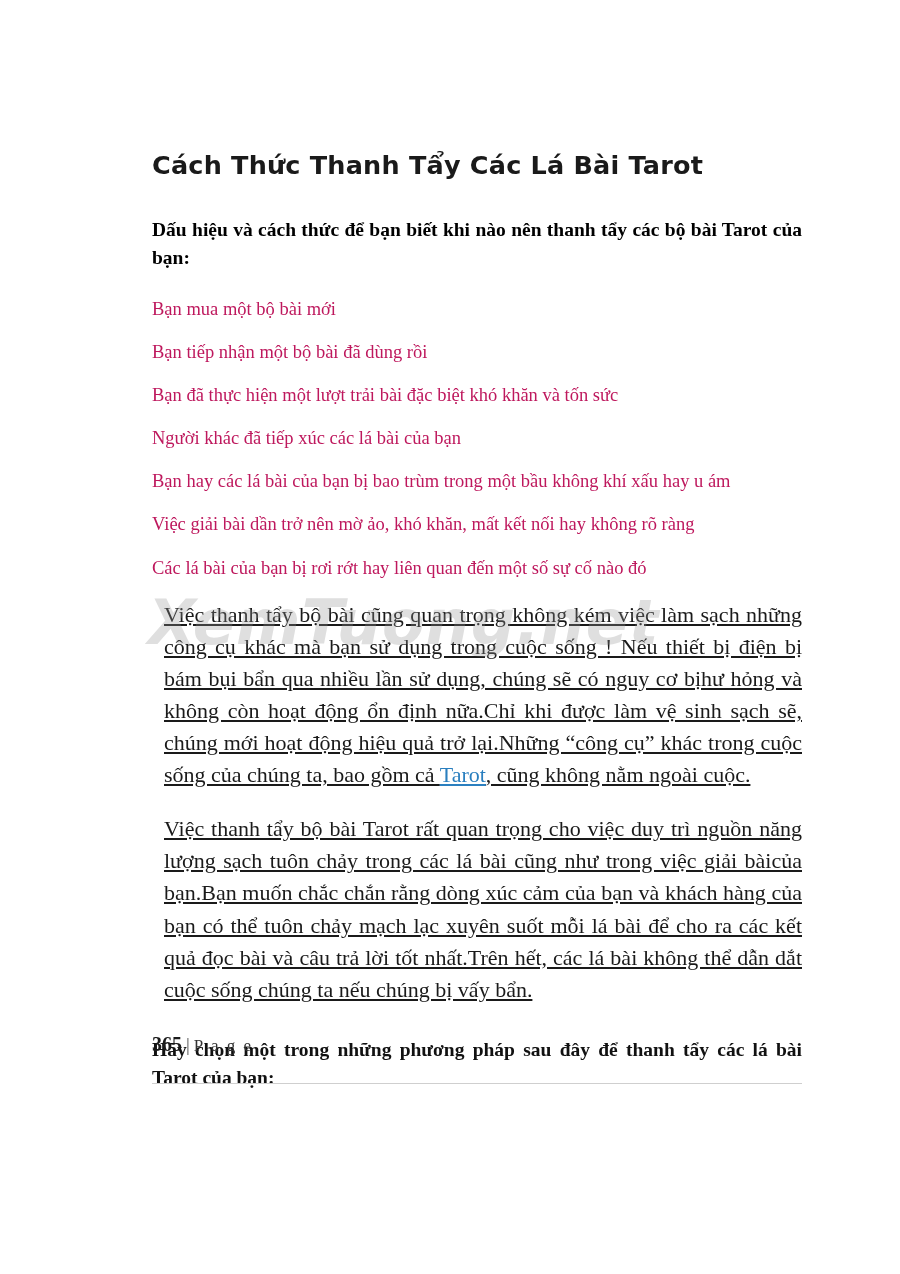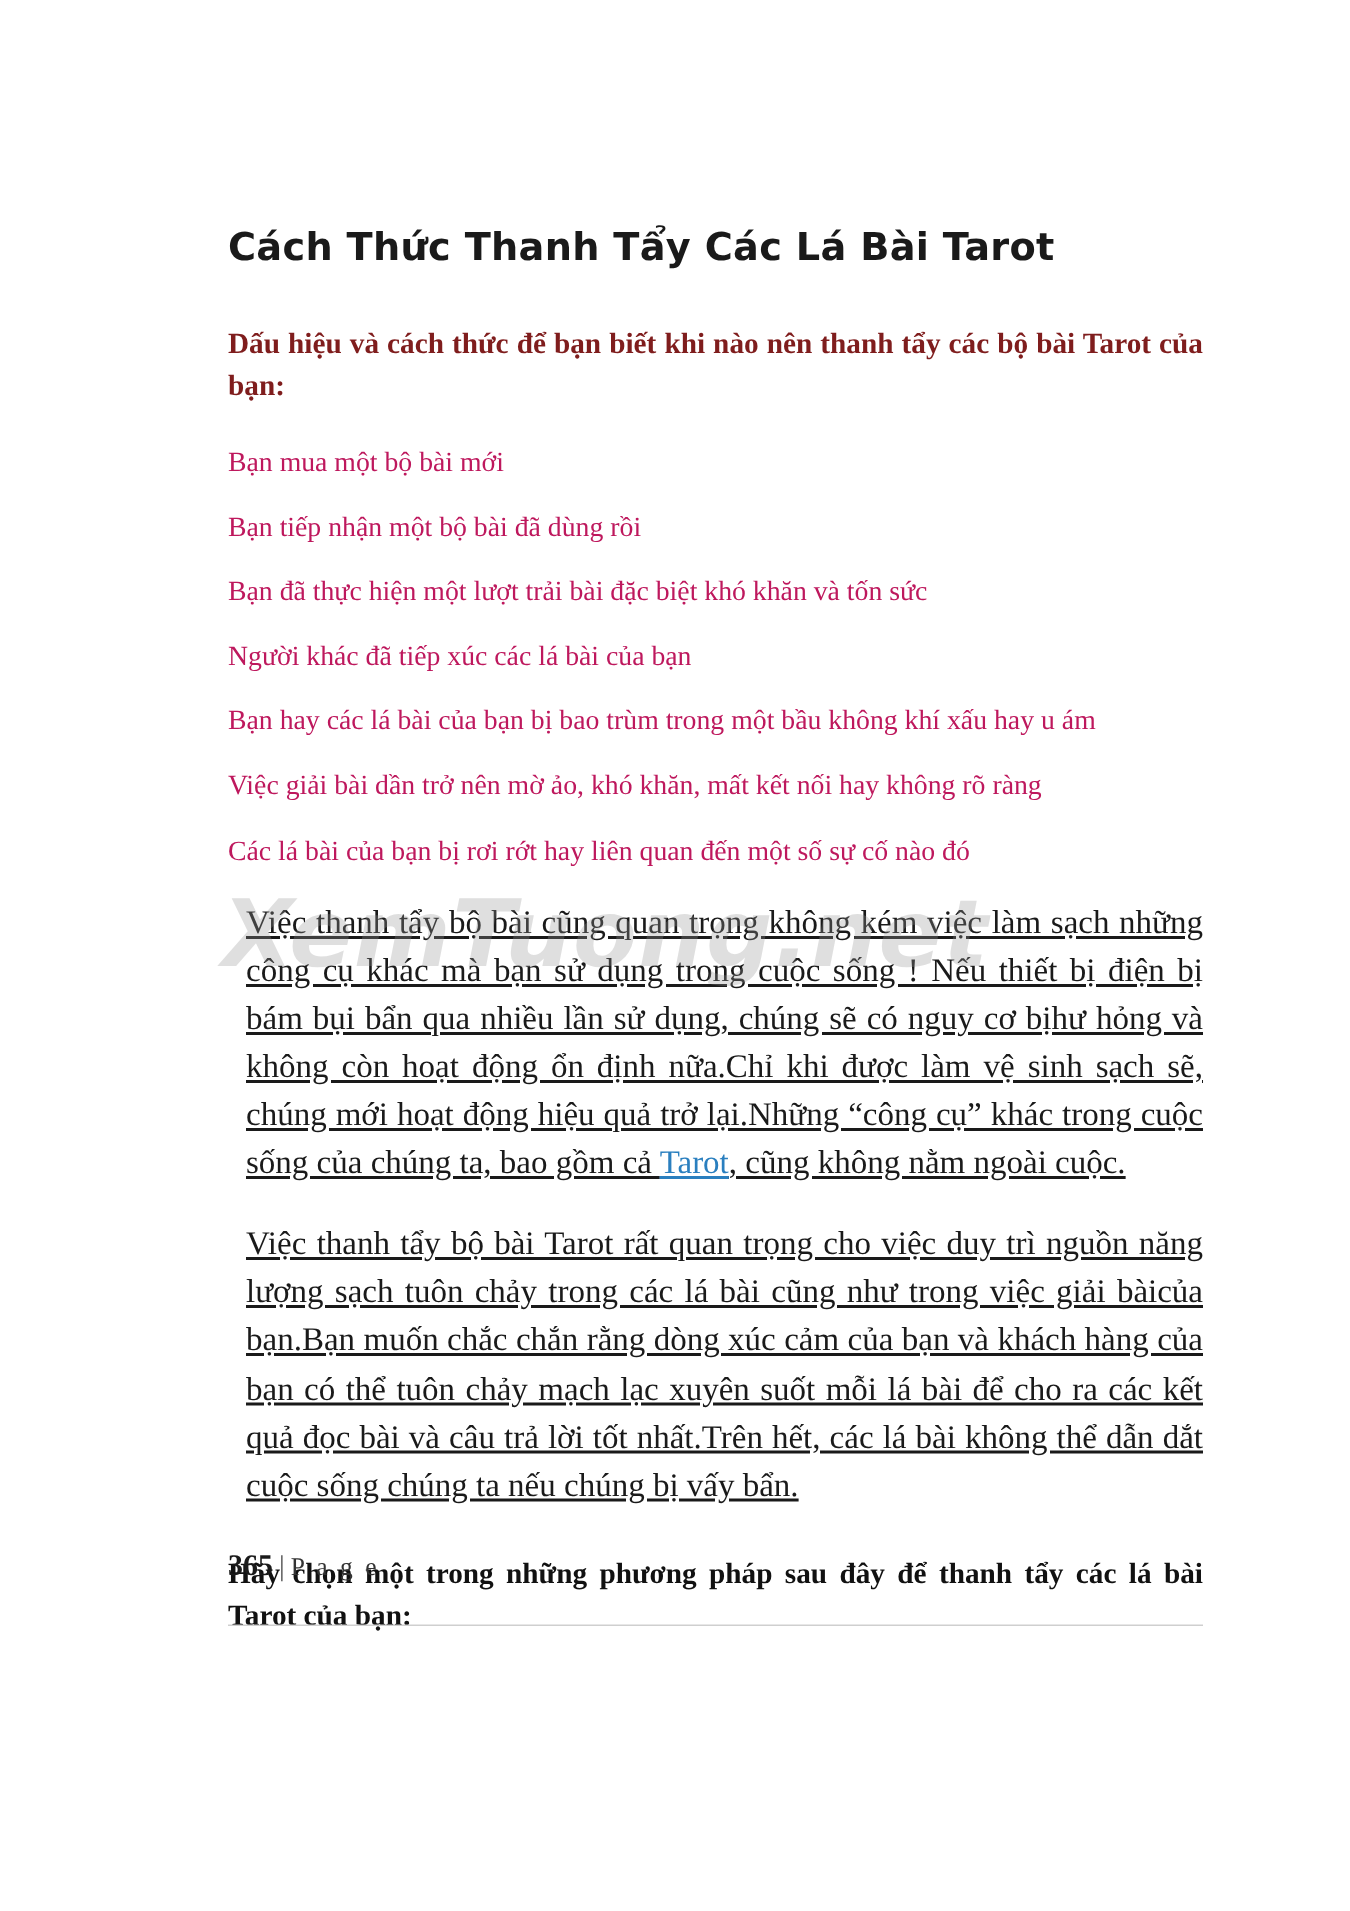--- a/index.html
+++ b/index.html
@@ -38,21 +38,21 @@
     color: #1a1a1a;
     letter-spacing: 0.2px;
     margin: 0 0 34px 0;
     line-height: 1.25;
   }
 
   .lead {
     font-family: "Liberation Serif", serif;
     font-size: 19.5px;
     font-weight: bold;
-    color: #7f1d1d;
+    color: #000000;
     line-height: 1.42;
     margin: 0 0 26px 0;
     text-align: justify;
     text-justify: inter-word;
   }
 
   .bullet-list {
     margin: 0 0 18px 0;
     padding: 0;
     list-style: none;

